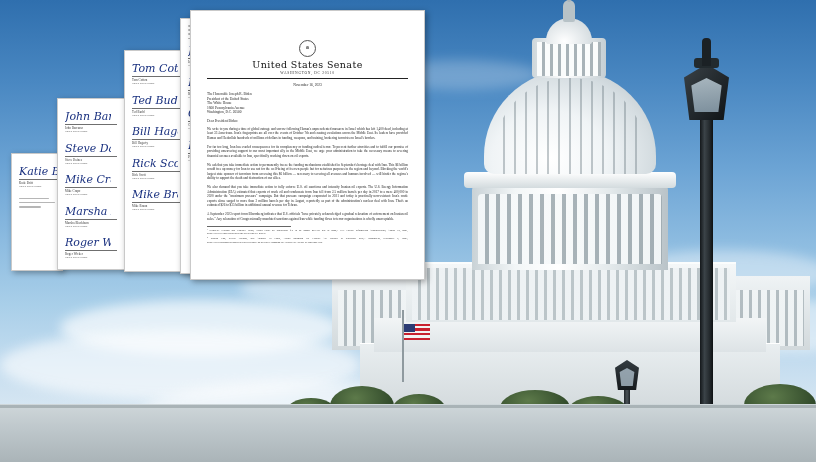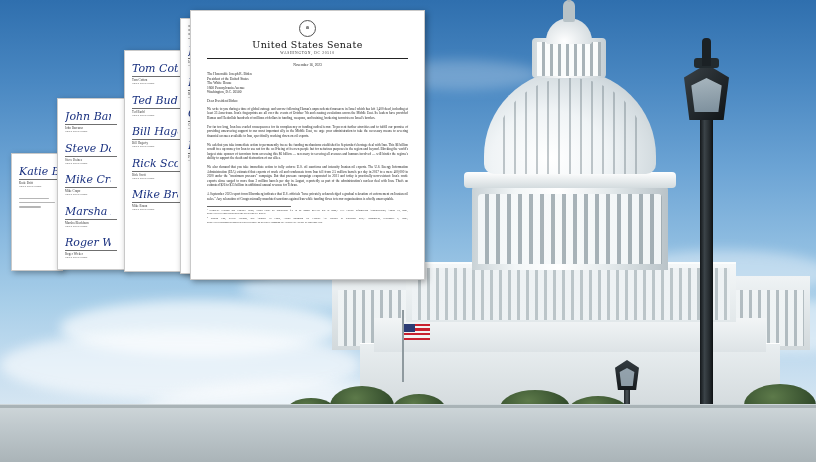--- a/index.html
+++ b/index.html
@@ -406,20 +406,21 @@
   }
 
   
   .doc {
     position: relative;
     width: 100%;
     height: 100%;
     padding: 9px 16px 20px 16px;
     box-sizing: border-box;
     color: #1a1a1a;
+    margin-top: 20px;
   }
   .doc-seal {
     width: 15px; height: 15px;
     margin: 0 auto 2px auto;
     border-radius: 50%;
     border: 1px solid #555;
     background:
       radial-gradient(circle at 50% 45%, #8a8a8a 0 14%, transparent 15%),
       radial-gradient(circle at 50% 50%, #ffffff 0 60%, #e4e4e4 100%);
   }

